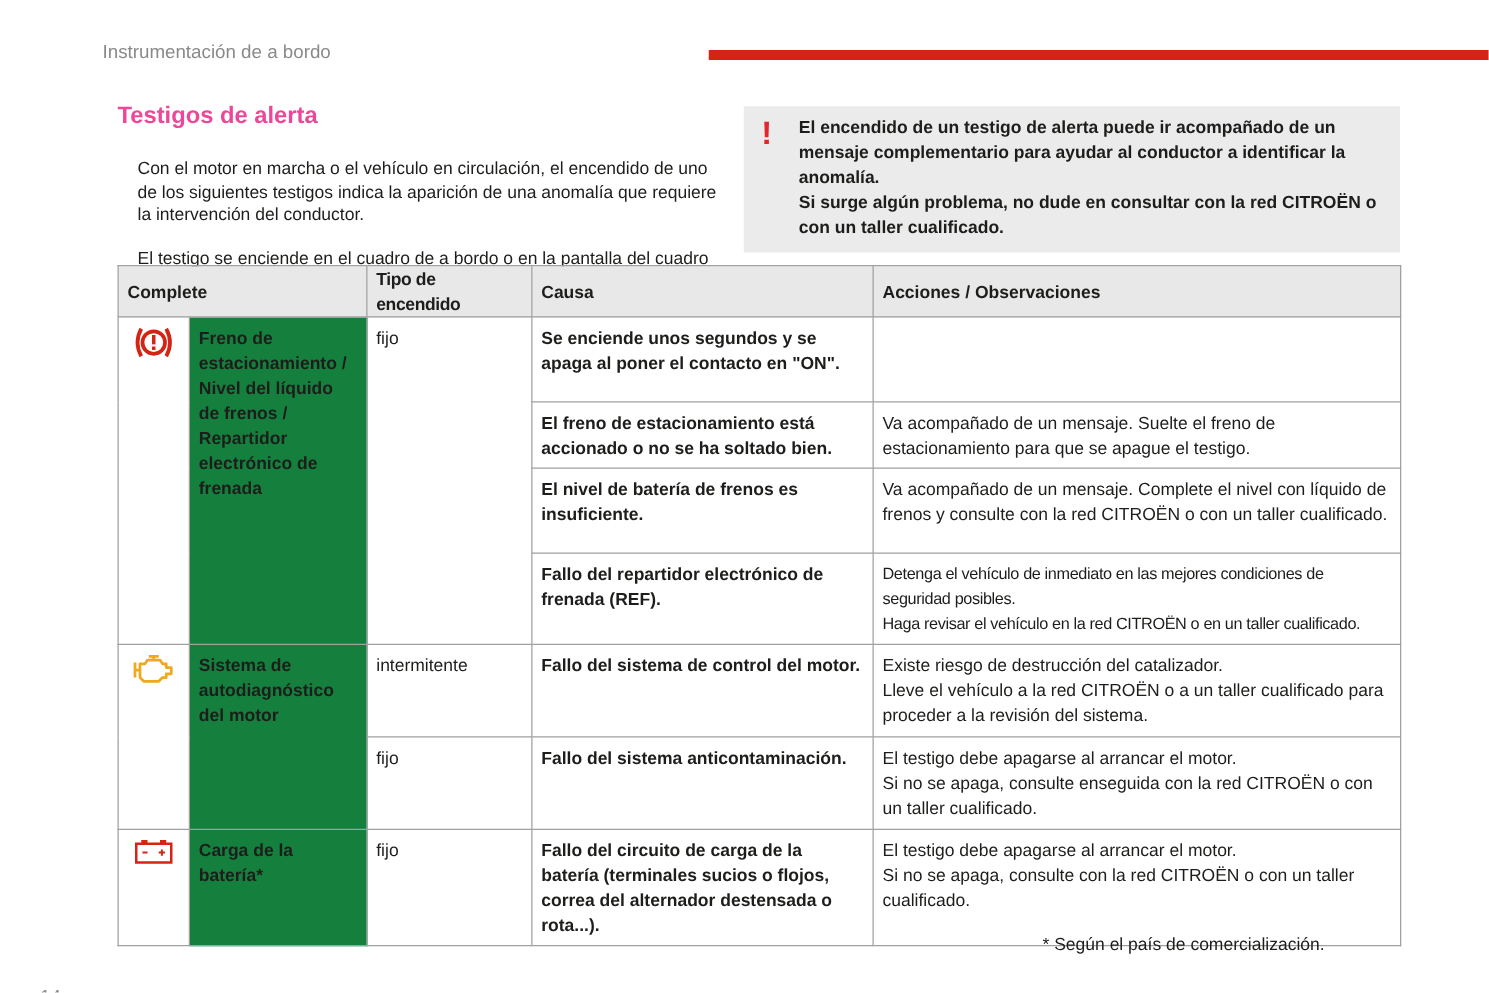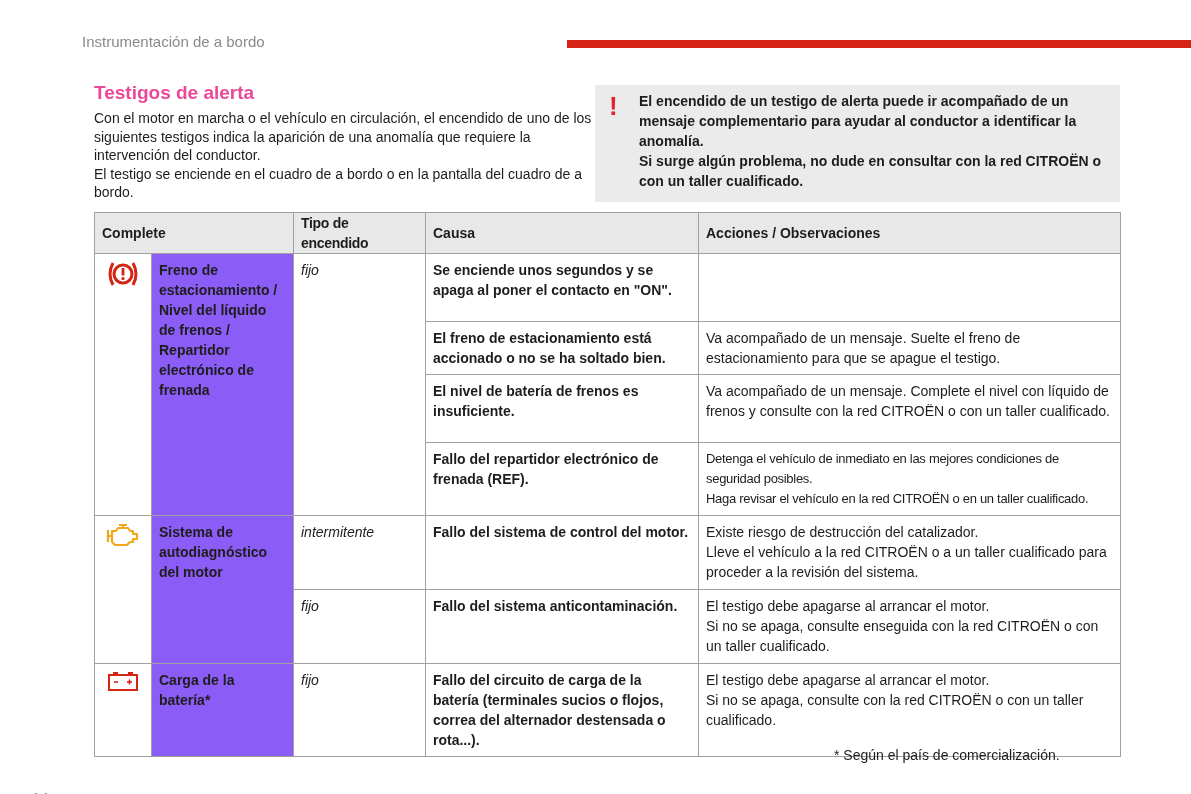--- a/index.html
+++ b/index.html
@@ -2,33 +2,33 @@
 <html><head>
 <meta charset="utf-8">
 <style>
   html, body { margin:0; padding:0; background:#ffffff; }
   body { width:1191px; height:794px; position:relative; overflow:hidden;
          font-family:"Liberation Sans", sans-serif; color:#1d1d1b; }
   .section-header { position:absolute; left:82px; top:33px; font-size:15px; color:#8a8a8a; }
   .red-bar { position:absolute; left:567px; top:40px; width:624px; height:8px; background:#d52314; }
   .title { position:absolute; left:94px; top:82px; font-size:19px; font-weight:bold; color:#ec4899; margin:0; }
   .intro { position:absolute; left:94px; top:109px; width:500px; font-size:14px; line-height:18.5px; color:#1d1d1b; }
-  .intro p { margin:0; }
+  .intro p { margin:16px; }
   .note { position:absolute; left:595px; top:85px; width:525px; height:117px; background:#ebebeb; }
   .note .excl { position:absolute; left:14px; top:6px; font-size:26px; font-weight:bold; color:#e3262d; font-family:"Liberation Sans", sans-serif; }
   .note .note-text { position:absolute; left:44px; top:6px; width:470px; font-size:14px; line-height:20px; color:#1d1d1b; font-stretch:condensed; }
   .note .note-text p { margin:0;font-weight:bold; }
 
   table.warn { position:absolute; left:94px; top:212px; width:1027px; border-collapse:collapse; font-size:14px; line-height:20px; color:#1d1d1b; }
   table.warn td, table.warn th { border:1px solid #a0a0a0; vertical-align:top; padding:6px 7px 6px 7px; text-align:left; }
   table.warn th { background:#e8e8e8; font-weight:bold; height:26px; vertical-align:middle; padding:0 7px; font-size:14px; }
   th.h-tipo { font-size:13px; letter-spacing:-0.3px; }
   td.icon-cell { width:42px; padding:8px 6px; text-align:center; }
-  td.name-cell { width:127px; background:#8b5cf6; font-weight:bold; }
-  td.tipo-cell { width:117px;font-style:italic; }
+  td.name-cell { width:127px; background:#15803d; font-weight:bold; }
+  td.tipo-cell { width:117px; }
   td.causa-cell { width:258px;font-weight:bold; }
   .small { font-size:13px; letter-spacing:-0.3px; }
   .page-num { position:absolute; left:32px; top:757px; font-size:15px; color:#8a8a8a;margin-top:32px; }
   .footnote { position:absolute; left:834px; top:747px; font-size:14px; color:#1d1d1b; }
   svg { display:block; margin:0 auto; }
 </style>
 </head>
 <body>
 
 <div class="section-header">Instrumentación de a bordo</div>

